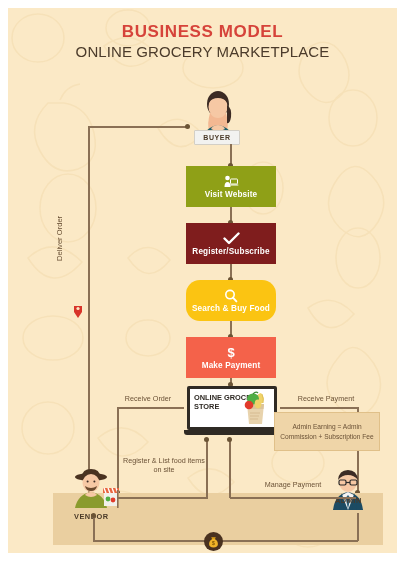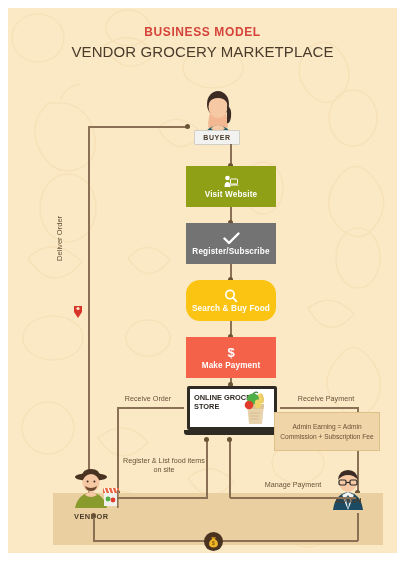--- a/index.html
+++ b/index.html
@@ -21,21 +21,21 @@
     position:absolute; inset:0;
     opacity:.55;
     pointer-events:none;
   }
   
   #title-block{
     position:absolute; left:0; top:14px; width:389px; text-align:center;
   }
   #title-main{
     color:#d6433a;
-    font-size:12px;
+    font-size:17px;
     font-weight:bold;
     letter-spacing:.6px;
     line-height:20px;
   }
   #title-sub{
     color:#4b3b2b;
     font-size:15px;
     letter-spacing:.1px;
     line-height:20px;
   }
@@ -141,21 +141,21 @@
       <ellipse cx="300" cy="515" rx="26" ry="24"></ellipse>
       <path d="M150 120 q22 -20 44 6 q-24 28 -44 -6 z"></path>
       <ellipse cx="255" cy="180" rx="20" ry="26"></ellipse>
       <path d="M120 250 q20 -22 42 2 q-22 28 -42 -2 z"></path>
       <ellipse cx="140" cy="330" rx="22" ry="18"></ellipse>
     </g>
   </svg>
 
   <div id="title-block">
     <div id="title-main">BUSINESS MODEL</div>
-    <div id="title-sub">VENDOR GROCERY MARKETPLACE</div>
+    <div id="title-sub">ONLINE GROCERY MARKETPLACE</div>
   </div>
 
   <svg id="buyer-wrap" viewBox="0 0 60 52">
     <ellipse cx="30" cy="13" rx="11" ry="13" fill="#3c2b24"></ellipse>
     <path d="M22 22 q-3 11 -1 17 l18 0 q2 -6 -1 -17 z" fill="#f3b892"></path>
     <ellipse cx="30" cy="16" rx="9.5" ry="11" fill="#f6c8a4"></ellipse>
     <path d="M20 12 q2 -11 10 -11 q8 0 10 11 q-4 -5 -10 -5 q-6 0 -10 5 z" fill="#3c2b24"></path>
     <path d="M39 14 q5 3 4 12 q-1 7 -4 6 z" fill="#3c2b24"></path>
     <path d="M30 34 q-14 2 -17 18 l34 0 q-3 -16 -17 -18 z" fill="#1a5d6b"></path>
     <path d="M30 34 q-5 0 -7 4 q7 4 14 0 q-2 -4 -7 -4 z" fill="#f6c8a4"></path>
@@ -175,21 +175,21 @@
         <rect x="7.5" y="4" width="7" height="5" rx="0.6" fill="none" stroke="#fff" stroke-width="1"></rect>
         <rect x="6.6" y="9.4" width="8.8" height="1.2" rx="0.5" fill="#fff"></rect>
       </svg>
     </span>
     <span class="flabel">Visit Website</span>
   </div>
 
   <div class="line vline" style="left:222px;top:199px;height:16px;"></div>
   <div class="dot" style="left:220px;top:212px;"></div>
 
-  <div class="fbox" id="fbox1" style="top:215px;background:#737373;">
+  <div class="fbox" id="fbox1" style="top:215px;background:#7f1d1d;">
     <span class="ficon">
       <svg width="17" height="13" viewBox="0 0 17 13">
         <path d="M1.5 6.5 L6 11 L15.5 1.5" fill="none" stroke="#fff" stroke-width="2.4" stroke-linecap="round" stroke-linejoin="round"></path>
       </svg>
     </span>
     <span class="flabel">Register/Subscribe</span>
   </div>
 
   <div class="line vline" style="left:222px;top:256px;height:16px;"></div>
   <div class="dot" style="left:220px;top:269px;"></div>

